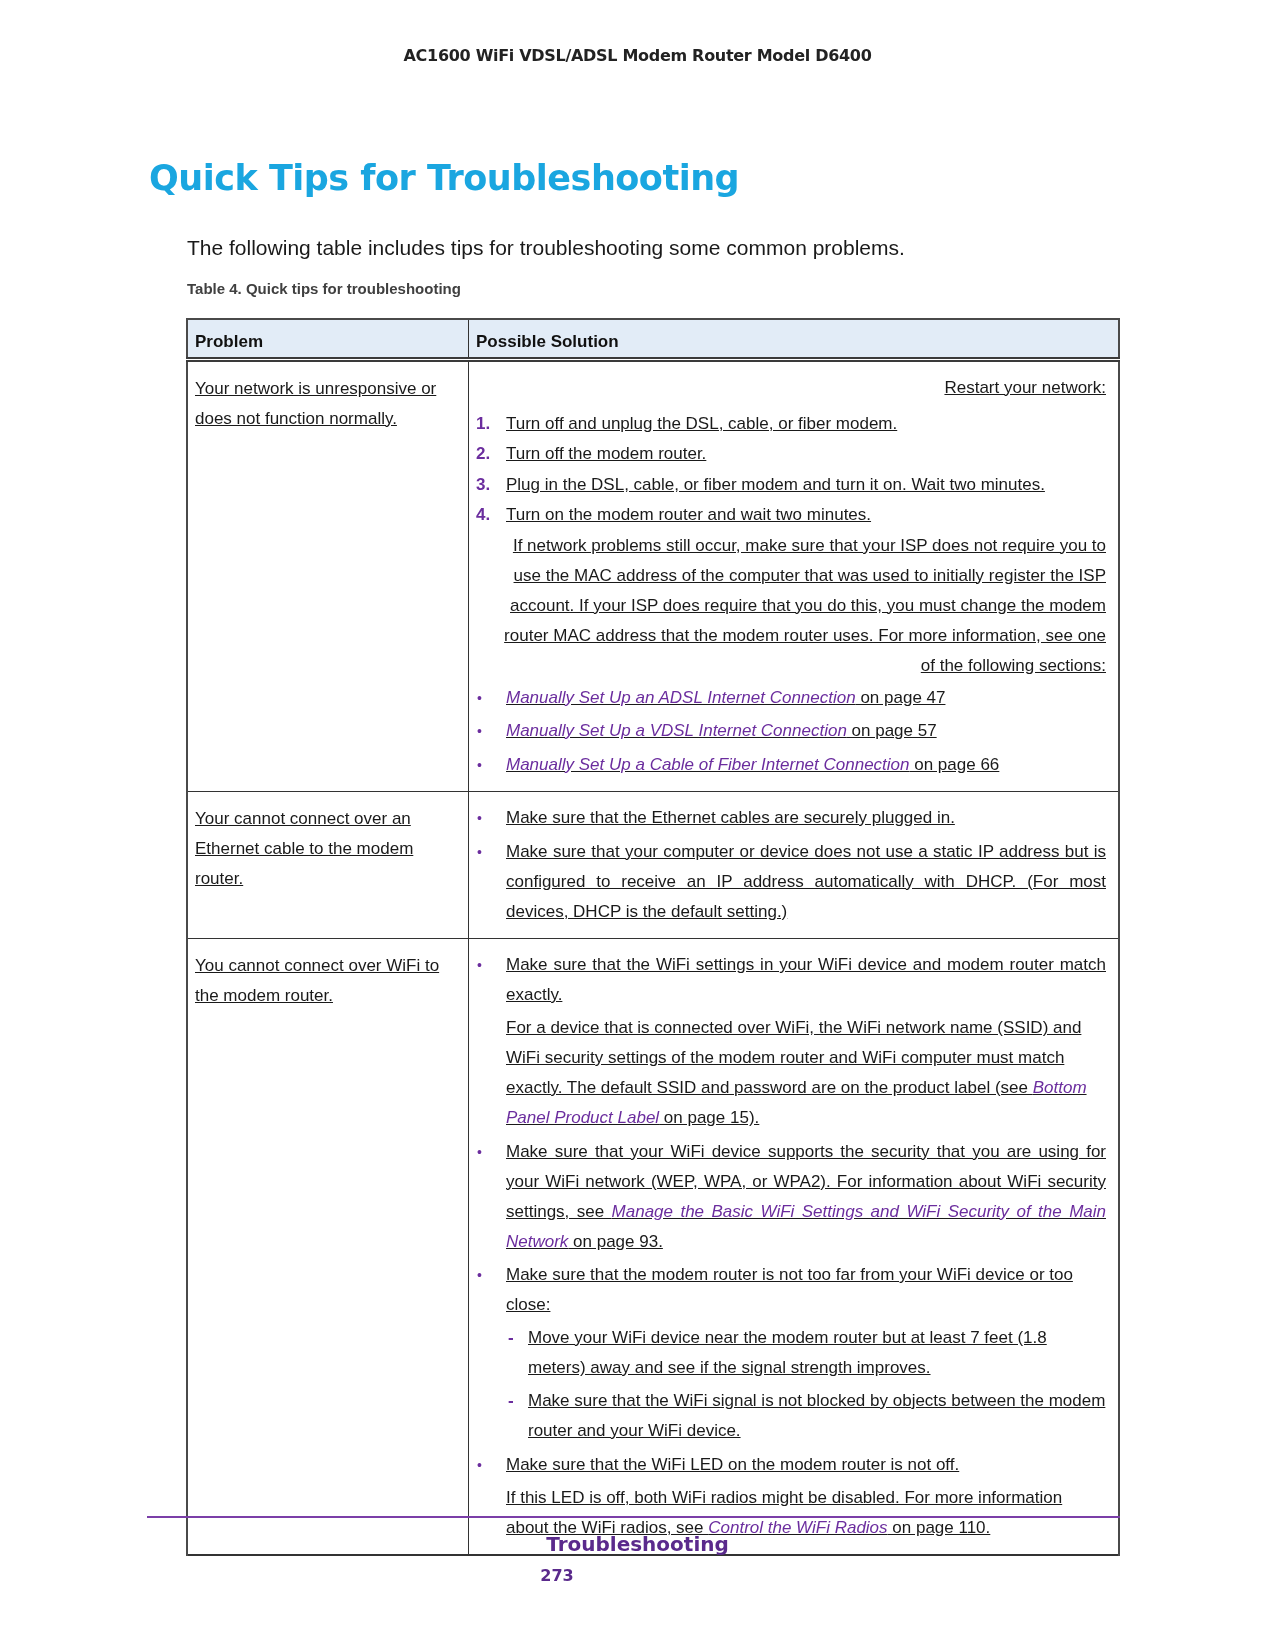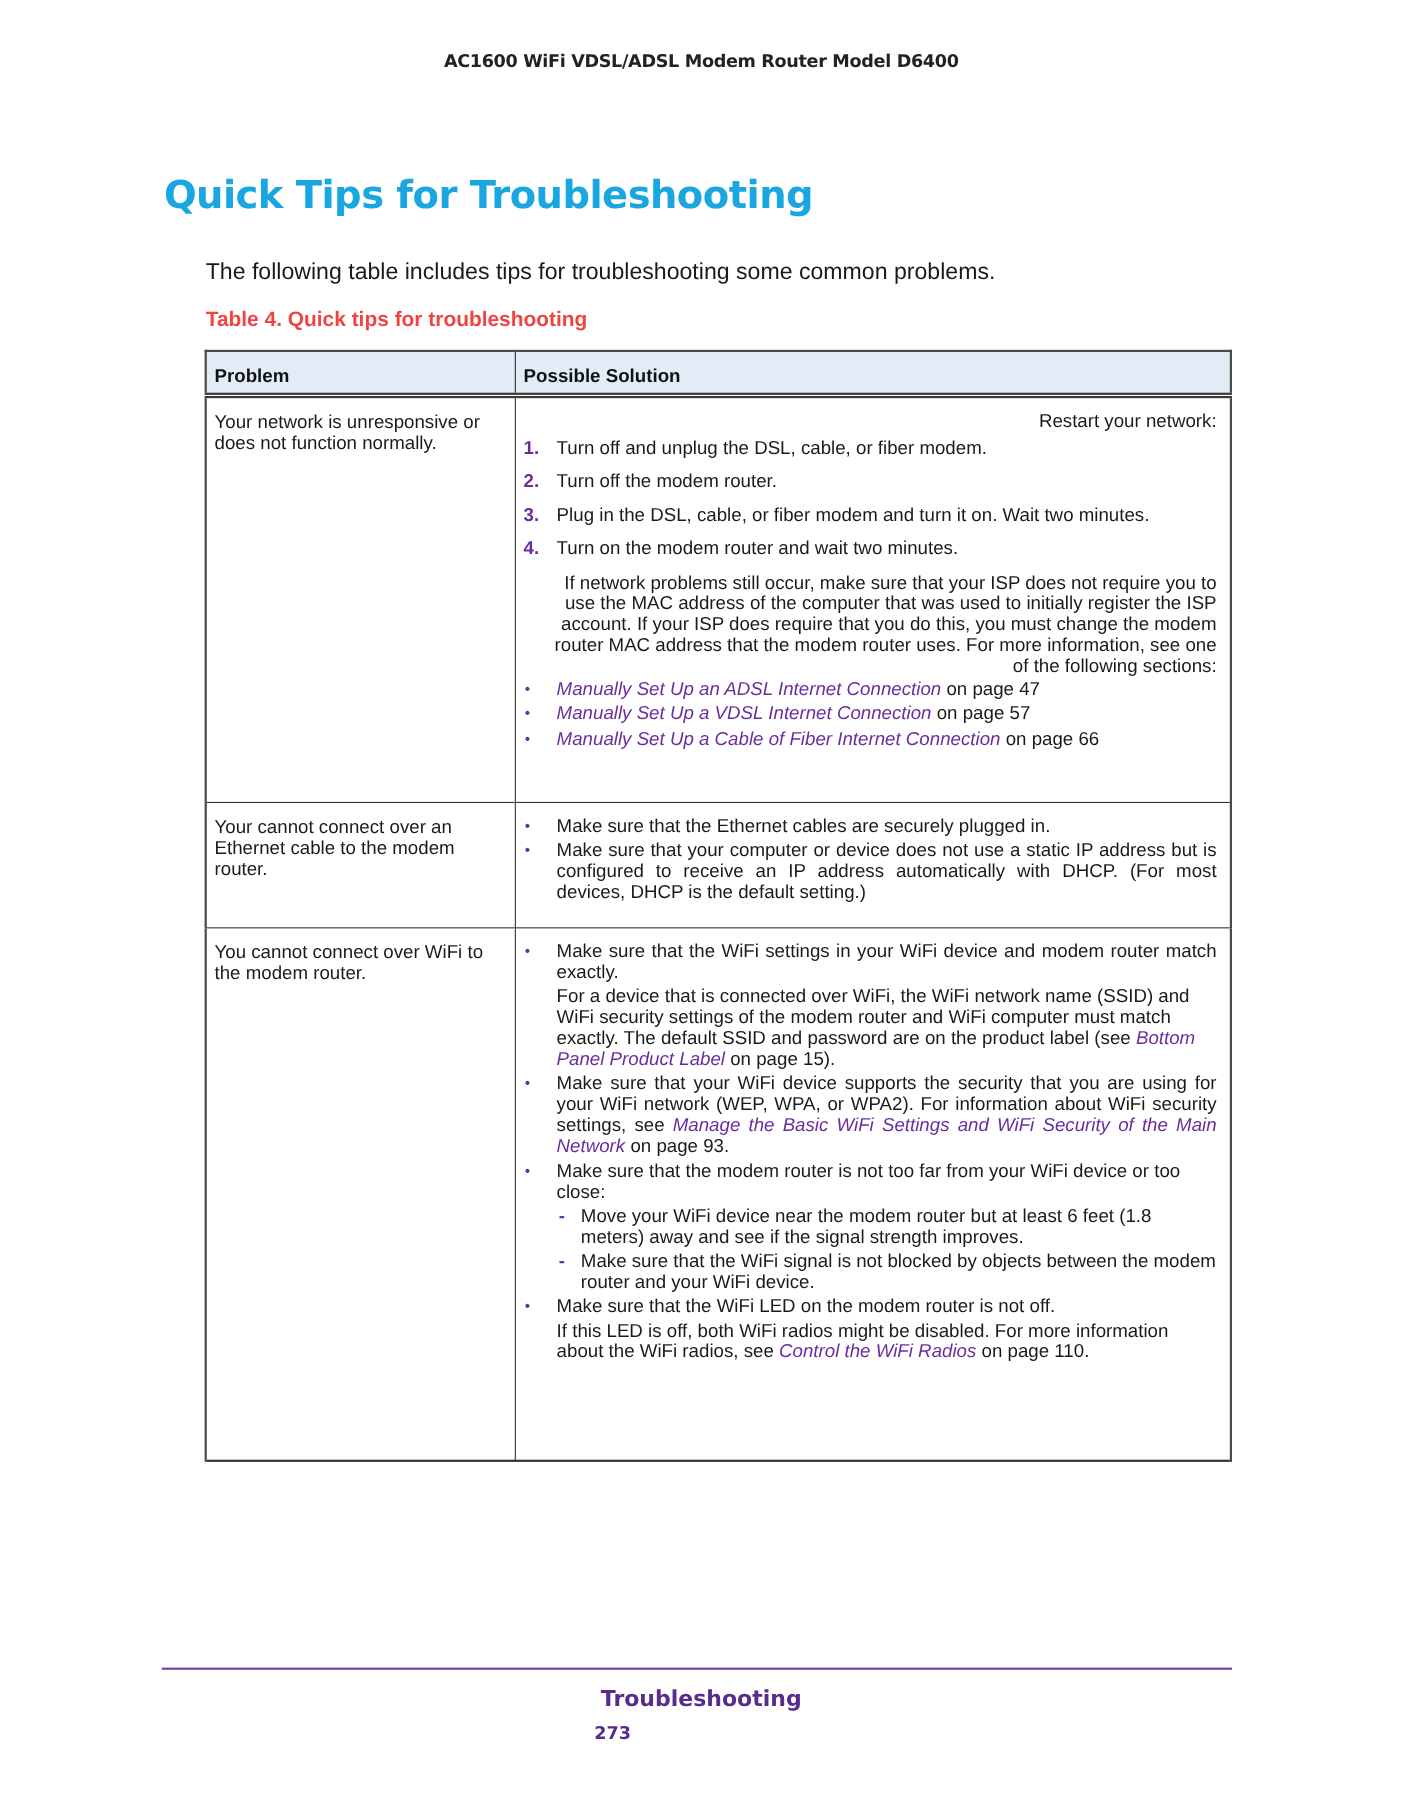--- a/index.html
+++ b/index.html
@@ -6,32 +6,32 @@
   body { width: 1275px; height: 1650px; position: relative; overflow: hidden;
          font-family: "Liberation Sans", sans-serif; color: #1a1a1a; }
 
   .running-header { position: absolute; top: 46px; left: 0; width: 1275px; text-align: center;
     font-family: "DejaVu Sans", sans-serif; font-weight: bold; font-size: 16px; color: #222; letter-spacing: -0.3px; }
 
   .page-title { position: absolute; top: 158px; left: 149px; margin: 0;
     font-family: "DejaVu Sans", sans-serif; font-weight: bold; font-size: 35px; color: #1aa6e0; letter-spacing: -0.5px; }
 
   .intro { position: absolute; top: 236px; left: 187px; font-size: 21px; color: #1a1a1a; }
-  .caption { position: absolute; top: 280px; left: 187px; font-size: 19px; font-weight: bold; color: #ef4444; }
+  .caption { position: absolute; top: 280px; left: 187px; font-size: 15px; font-weight: bold; color: #404040; }
 
   .tbl { position: absolute; top: 318px; left: 186px; width: 934px; border-collapse: collapse; }
   .tbl th, .tbl td { vertical-align: top; text-align: left; padding: 0; }
   .tbl thead th { background: #e2ecf7; border-top: 2px solid #4a4a4a; height: 40px; font-size: 17px;
     font-weight: bold; color: #111; padding: 12px 6px 0 7px; box-sizing: border-box; margin-top: 12px; }
   .tbl thead tr { border-bottom: 5px double #3a3a3a; }
   .tbl .c1 { width: 265px; border-left: 2px solid #4a4a4a; border-right: 1.5px solid #333; }
   .tbl .c2 { border-right: 2px solid #4a4a4a; }
   .tbl tbody tr { border-bottom: 1.5px solid #333; }
   .tbl tbody tr:last-child { border-bottom: 2px solid #333; }
-  .tbl tbody td { font-size: 17px; line-height: 19px; }
+  .tbl tbody td { font-size: 17px; line-height: 30px; text-decoration: underline; }
   .tbl tbody td.c1 { padding: 12px 8px 0 7px; }
   .tbl tbody td.c2 { padding: 11px 12px 8px 7px; }
 
   .p { margin: 0; text-align: right; }
   .steps { margin: 6px 0 0 0; padding: 0; list-style: none; }
   .steps li { position: relative; padding-left: 30px; height: 30.5px; }
   .steps .num { position: absolute; left: 0; top: 0; color: #6b2d9e; font-weight: bold; }
   .after { margin-top: 0; margin-left: 12px; }
   .bullets { list-style: none; margin: 2px 0 0 0; padding: 0; }
   .bullets > li { position: relative; padding-left: 30px; margin-bottom: 3.5px; }
@@ -108,21 +108,21 @@
             <div class="sub"><span>For a device that is connected over WiFi, the WiFi network name (SSID) and WiFi security settings of the modem router and WiFi computer must match exactly. The default SSID and password are on the product label (see </span><span class="link">Bottom Panel Product Label</span><span> on page 15).</span></div>
           </li>
           <li>
             <span class="dot">•</span>
             <div class="justify"><span>Make sure that your WiFi device supports the security that you are using for your WiFi network (WEP, WPA, or WPA2). For information about WiFi security settings, see </span><span class="link">Manage the Basic WiFi Settings and WiFi Security of the Main Network</span><span> on page 93.</span></div>
           </li>
           <li>
             <span class="dot">•</span>
             <div>Make sure that the modem router is not too far from your WiFi device or too close:</div>
             <ul class="dashes">
-              <li><span class="dash">-</span><span>Move your WiFi device near the modem router but at least 6 feet (1.8 meters) away and see if the signal strength improves.</span></li>
+              <li><span class="dash">-</span><span>Move your WiFi device near the modem router but at least 7 feet (1.8 meters) away and see if the signal strength improves.</span></li>
               <li><span class="dash">-</span><span>Make sure that the WiFi signal is not blocked by objects between the modem router and your WiFi device.</span></li>
             </ul>
           </li>
           <li>
             <span class="dot">•</span>
             <div>Make sure that the WiFi LED on the modem router is not off.</div>
             <div class="sub"><span>If this LED is off, both WiFi radios might be disabled. For more information about the WiFi radios, see </span><span class="link">Control the WiFi Radios</span><span> on page 110.</span></div>
           </li>
         </ul>
       </td>

